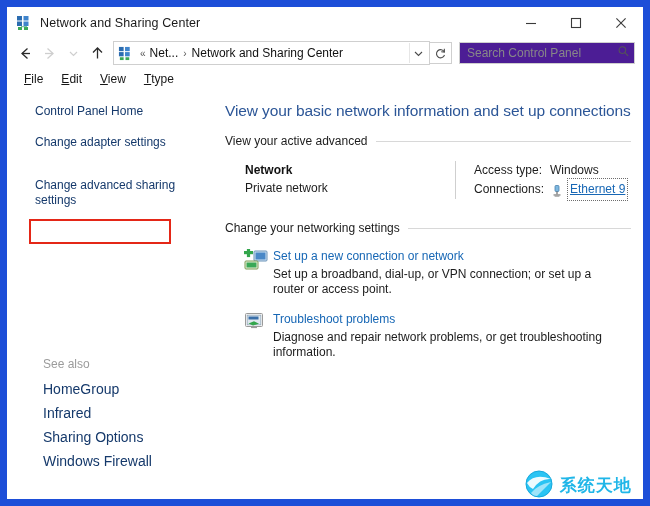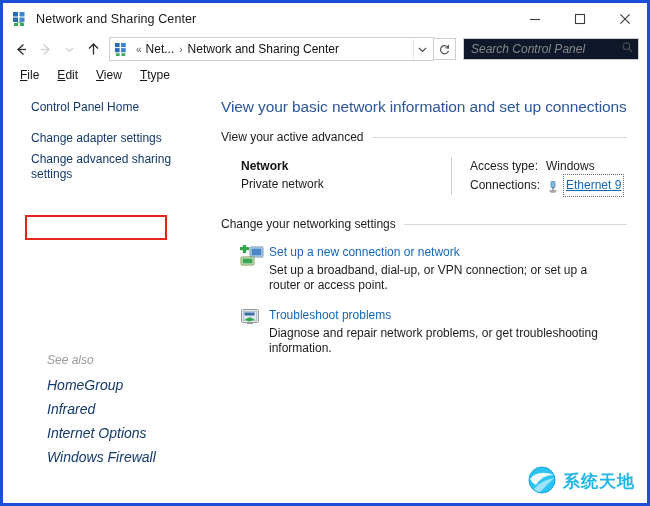--- a/index.html
+++ b/index.html
@@ -16,21 +16,21 @@
     color: #1c1c1c;
     -webkit-font-smoothing: antialiased;
   }
 
   .window {
     position: relative;
     width: 650px;
     height: 506px;
     background: #ffffff;
     box-sizing: border-box;
-    border: 3px solid #1d4ed8;
+    border: 7px solid #1d4ed8;
     overflow: hidden;
   }
 
   
   .titlebar {
     position: relative;
     height: 31px;
     background: #ffffff;
     display: flex;
     align-items: center;
@@ -140,27 +140,26 @@
     border: 1px solid #cfcfcf;
     border-left: none;
     background: #fff;
     box-sizing: border-box;
   }
   .searchbox {
     width: 176px;
     height: 22px;
     margin-left: 7px;
     border: 1px solid #cfcfcf;
-    background: #0f172a;
+    background: #4c1d95;
     display: flex;
     align-items: center;
     padding: 0 4px 0 7px;
     box-sizing: border-box;
     flex: none;
-    font-style: italic;
   }
   .search-ph {
     flex: 1 1 auto;
     font-size: 12px;
     color: #888888;
     white-space: nowrap;
   }
 
   
   .menubar {
@@ -191,40 +190,39 @@
     position: relative;
   }
   .side-link {
     display: block;
     font-size: 12px;
     color: #15396b;
     padding: 3px 10px 3px 28px;
     line-height: 15px;
     white-space: nowrap;
   }
-  .side-link.wrap { white-space: normal; width: 150px; }
+  .side-link.wrap { white-space: normal; width: 150px; margin-top: 22px; }
   .side-gap { height: 10px; }
 
   .highlight-box {
     position: absolute;
     left: 22px;
     top: 130px;
     width: 142px;
     height: 25px;
     border: 2px solid #e42717;
     box-sizing: border-box;
     pointer-events: none;
   }
 
   .see-also {
     position: absolute;
-    left: 16px;
+    left: 8px;
     top: 268px;
     width: 100%;
-    font-style: italic;
   }
   .see-also-title {
     font-size: 12px;
     color: #9b9b9b;
     padding: 0 10px 6px 28px;
   }
   .see-link {
     display: block;
     font-size: 14px;
     color: #15396b;
@@ -343,21 +341,21 @@
   }
   .task-desc {
     font-size: 12px;
     color: #1c1c1c;
     line-height: 15px;
   }
 
   
   .watermark {
     position: absolute;
-    right: 12px;
+    right: 19px;
     bottom: 10px;
     display: flex;
     align-items: center;
   }
   .wm-text {
     font-size: 17px;
     font-weight: bold;
     color: #1fb6e8;
     letter-spacing: 1px;
     margin-left: 6px;
@@ -482,21 +480,21 @@
       <div class="side-gap"></div>
       <a class="side-link">Change adapter settings</a>
       <a class="side-link wrap">Change advanced sharing settings</a>
 
       <div class="highlight-box"></div>
 
       <div class="see-also">
         <div class="see-also-title">See also</div>
         <a class="see-link">HomeGroup</a>
         <a class="see-link">Infrared</a>
-        <a class="see-link">Internet Options</a>
+        <a class="see-link">Sharing Options</a>
         <a class="see-link">Windows Firewall</a>
       </div>
     </div>
 
     <div class="main">
       <div class="page-title">View your basic network information and set up connections</div>
 
       <div class="section-head">
         <span class="label">View your active advanced</span>
         <span class="rule"></span>

